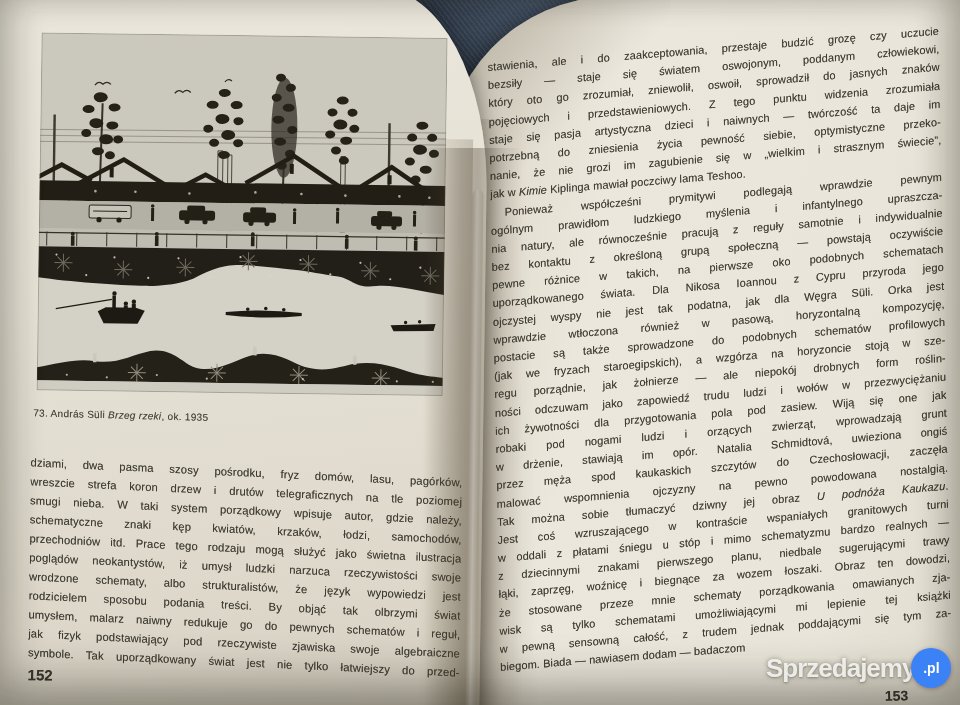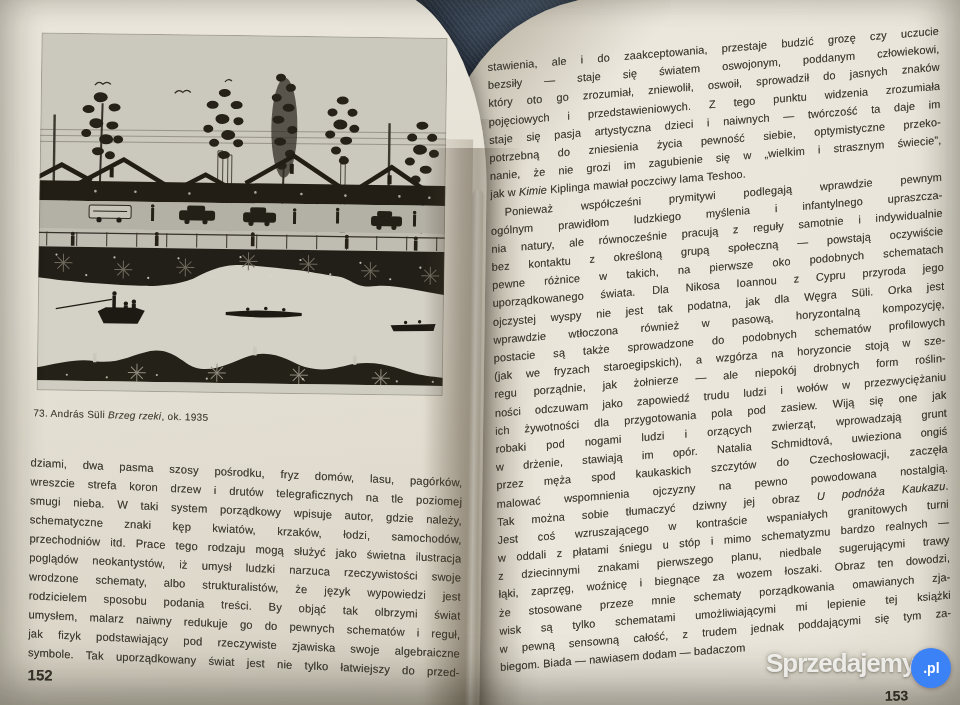--- a/index.html
+++ b/index.html
@@ -46,21 +46,21 @@
      text-shadow:0 0 .5px rgba(59,56,47,.5);}
   .pn-left{left:62px;top:683px;}
   .pn-right{left:430px;top:697px;font-size:14px;}
   .painting{position:absolute;left:67px;top:49px;}
   
   .gutter-shadow{position:absolute;left:424px;top:148px;width:98px;height:557px;z-index:4;
      background:linear-gradient(90deg,rgba(60,48,32,0),rgba(60,48,32,.28) 38%,rgba(60,48,32,.33) 55%,rgba(60,48,32,.10) 80%,rgba(60,48,32,0));}
   .vignette{position:absolute;inset:0;z-index:6;pointer-events:none;
      box-shadow:inset 0 -28px 40px rgba(30,25,15,.28),inset -18px 0 30px rgba(30,25,15,.14),inset 18px 0 30px rgba(30,25,15,.10);}
   
-  .watermark{position:absolute;left:766px;top:648px;z-index:7;display:flex;}
+  .watermark{position:absolute;left:766px;top:648px;z-index:7;display:flex;align-items:center;}
   .wm-text{font-size:26px;font-weight:700;letter-spacing:-1px;color:rgba(252,252,250,.85);
      text-shadow:0 0 5px rgba(140,135,120,.95),0 1px 2px rgba(90,85,75,.5);}
   .wm-badge{width:40px;height:40px;border-radius:50%;background:#cf2430;margin-left:-4px;
      display:flex;align-items:center;justify-content:center;box-shadow:0 1px 4px rgba(60,20,20,.35);}
   .wm-badge span{color:#fff;font-size:14px;font-weight:700;letter-spacing:0;}
   i{font-style:italic;}
 </style>
 </head>
 <body>
 

